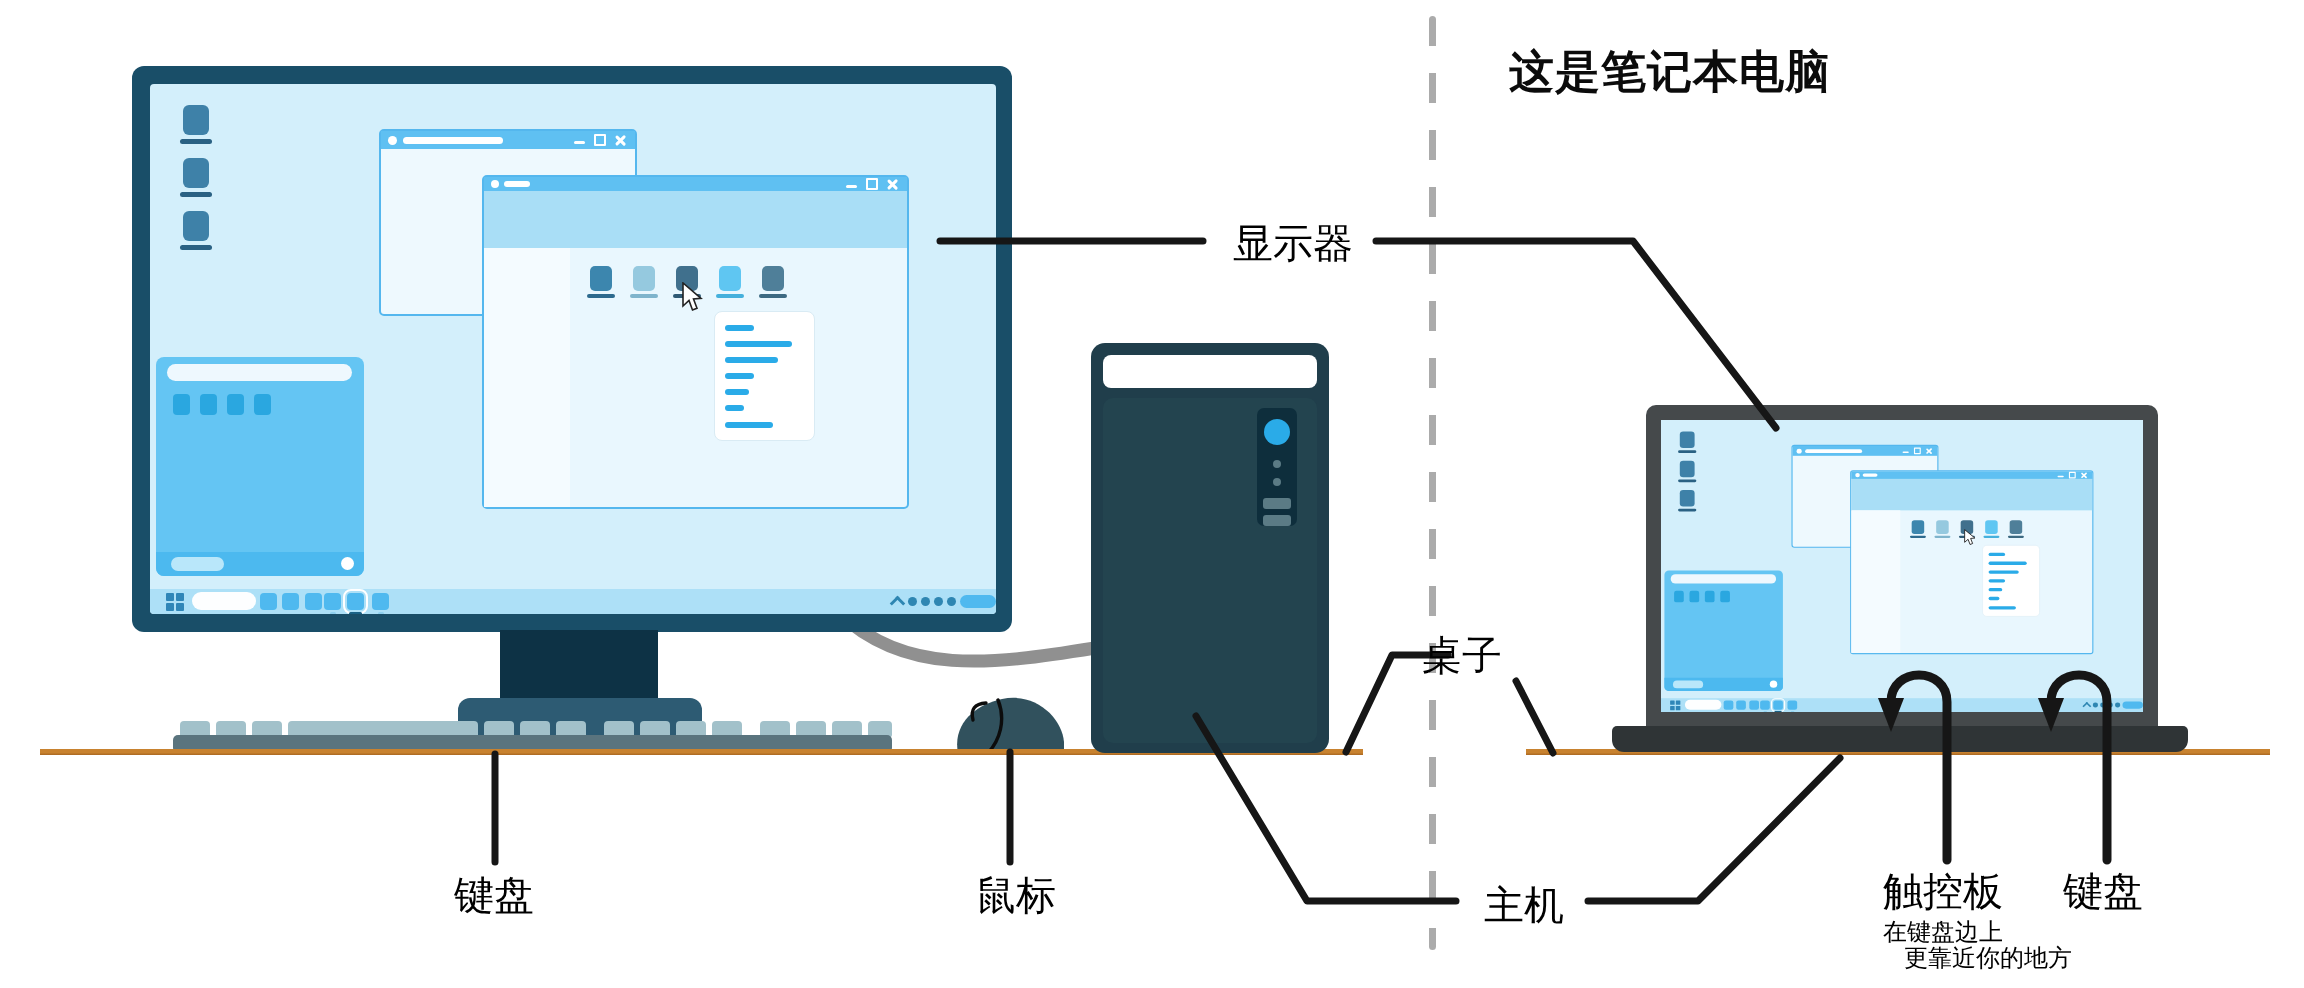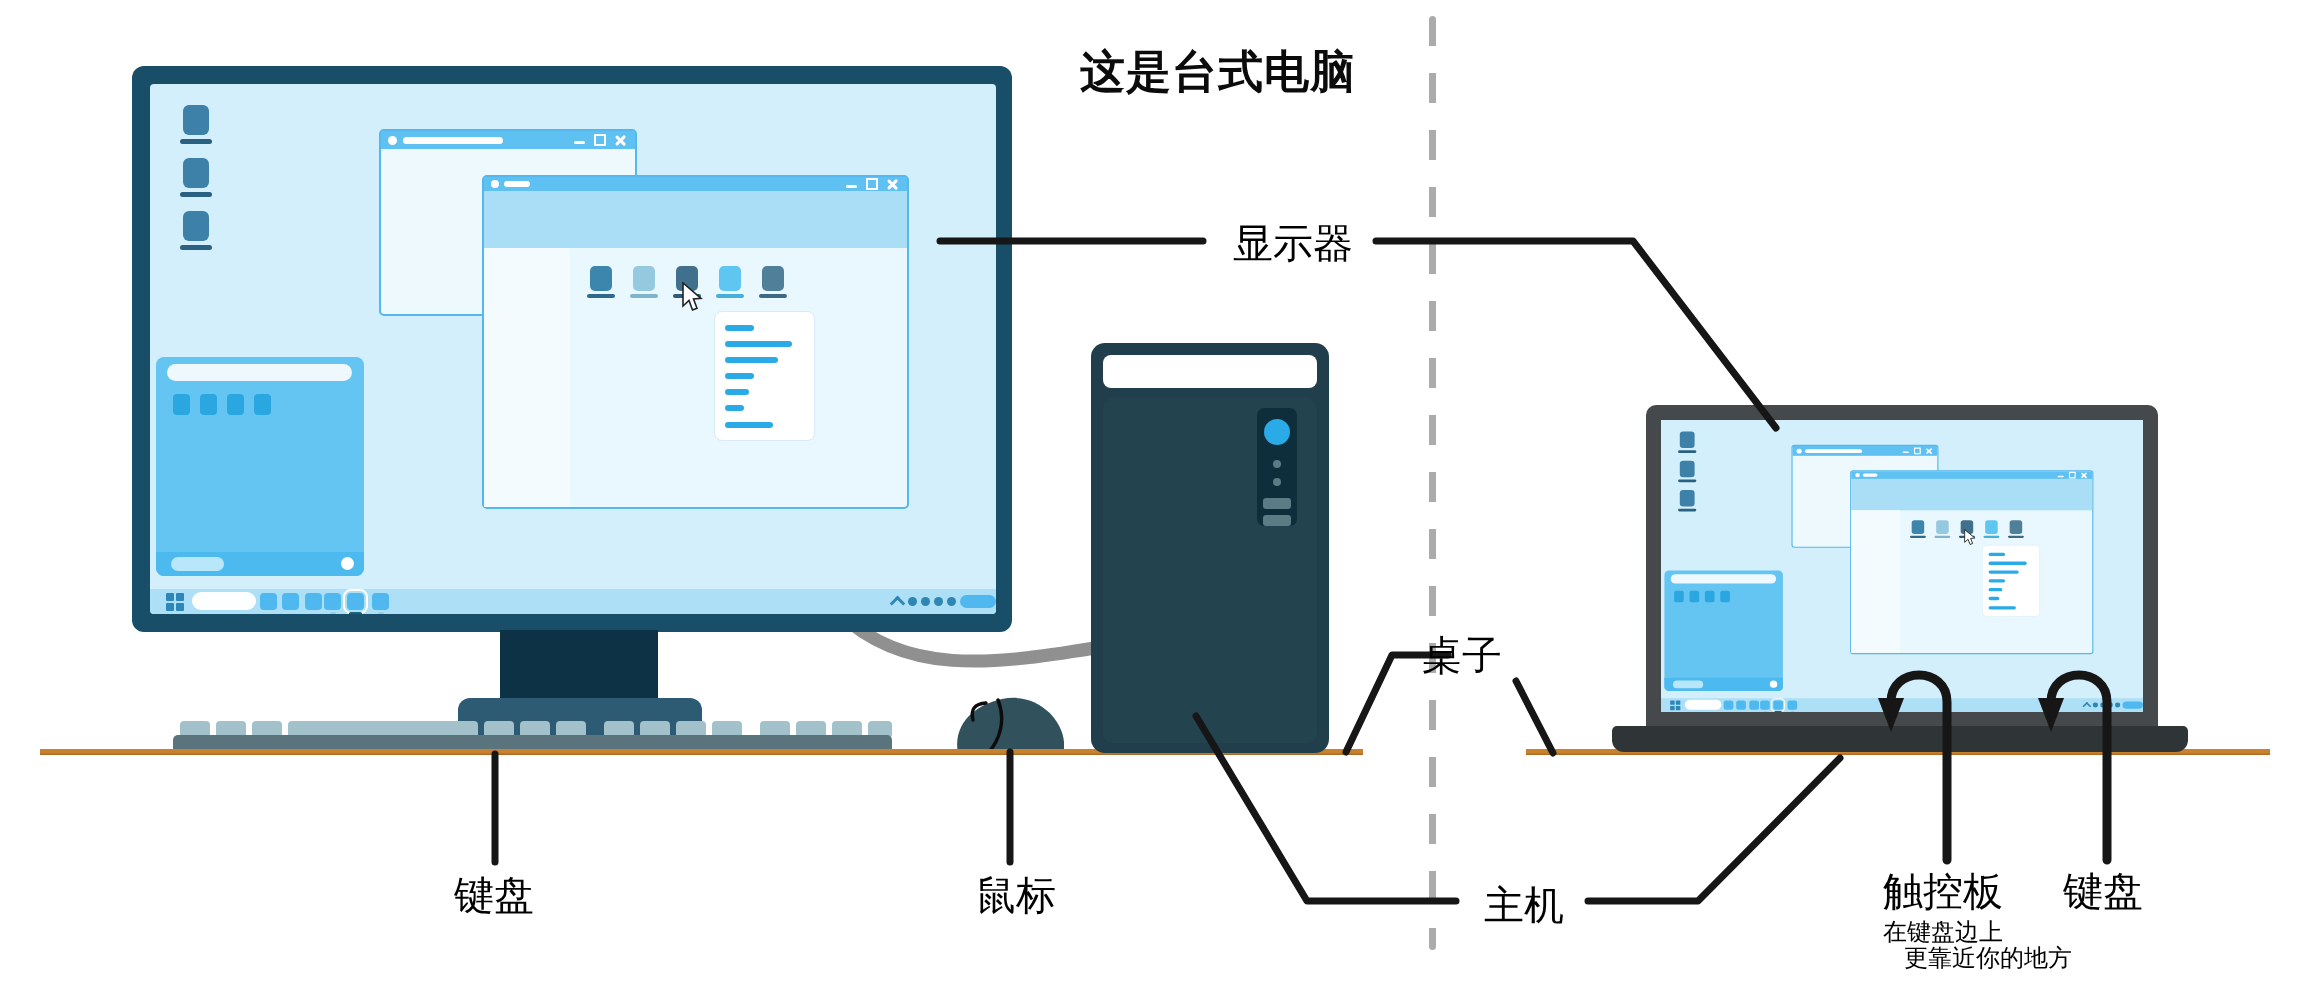--- a/index.html
+++ b/index.html
@@ -343,21 +343,21 @@
       <path d="M1010 752 V862"></path>
     </g>
     <g fill="none" stroke="var(--line-black)" stroke-width="9" stroke-linecap="round">
       <path d="M1947 860 L1947 702 C1947 666 1891 666 1891 702 L1891 703"></path>
       <path d="M2107 860 L2107 702 C2107 666 2051 666 2051 702 L2051 703"></path>
     </g>
     <polygon points="1878,698 1904,698 1891,732" fill="var(--line-black)"></polygon>
     <polygon points="2038,698 2064,698 2051,732" fill="var(--line-black)"></polygon>
   </svg>
 
-  <div class="big-title" style="left:1218px;top:42px">这是台式电脑</div>
+  <div class="big-title" style="left:1670px;top:42px">这是笔记本电脑</div>
 
   <div class="callout" style="left:1293px;top:216px">显示器</div>
   <div class="callout" style="left:1462px;top:628px">桌子</div>
   <div class="callout" style="left:1524px;top:878px">主机</div>
   <div class="callout" style="left:494px;top:868px">键盘</div>
   <div class="callout" style="left:1016px;top:868px">鼠标</div>
   <div class="callout" style="left:1943px;top:864px">触控板</div>
   <div class="callout" style="left:2103px;top:864px">键盘</div>
   <div class="callout-small" style="left:1943px;top:916px">在键盘边上</div>
   <div class="callout-small" style="left:1988px;top:942px">更靠近你的地方</div>

